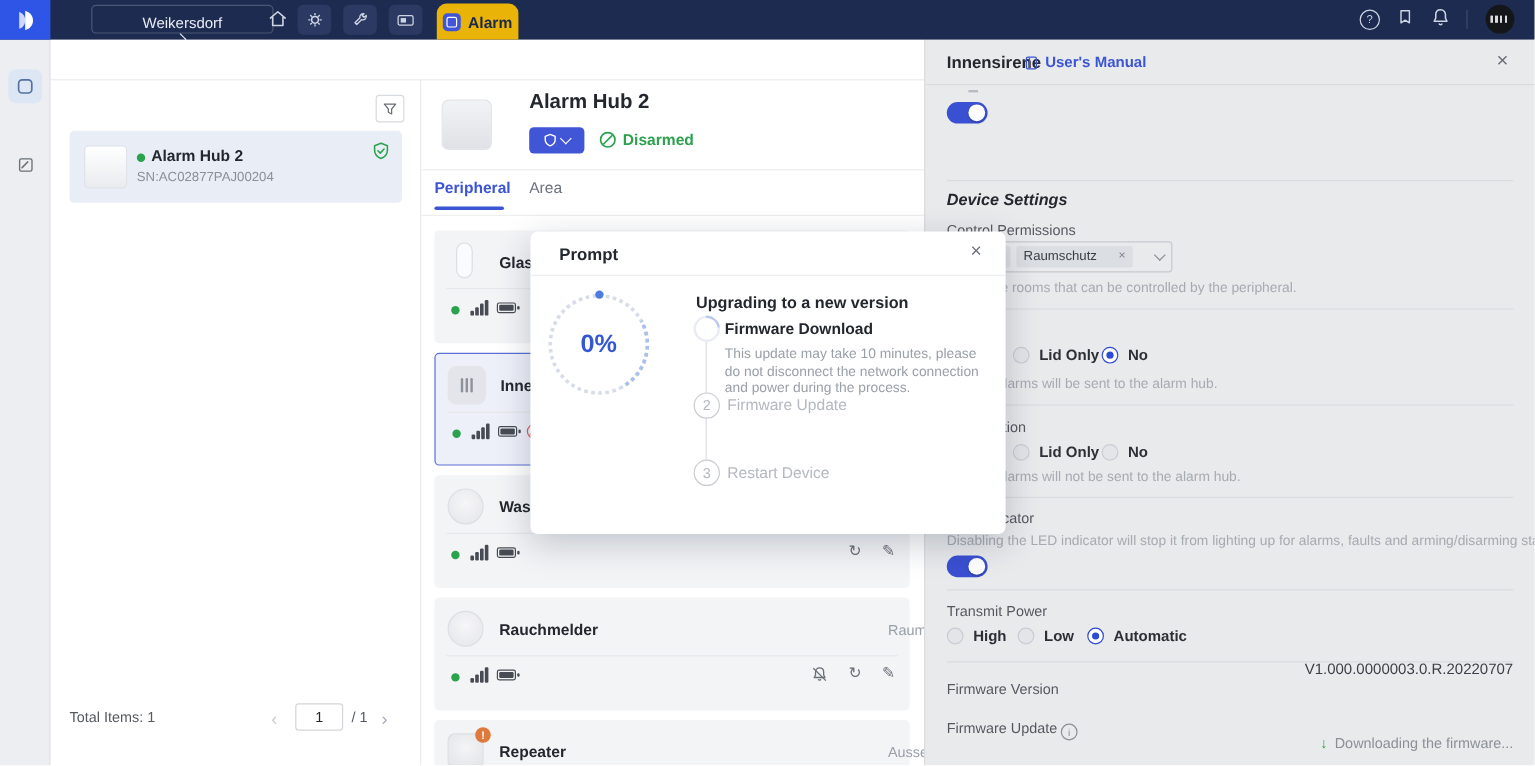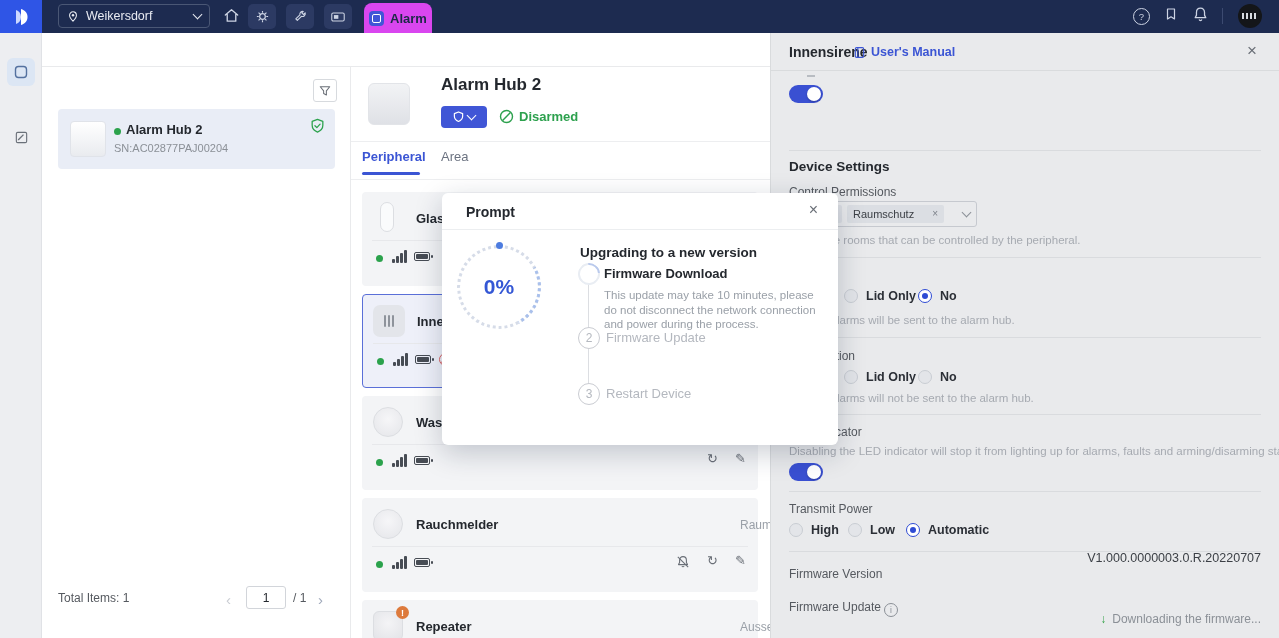--- a/index.html
+++ b/index.html
@@ -2,26 +2,26 @@
 <html><head>
 <meta charset="utf-8">
 <style>
   html,body{margin:0;padding:0;background:#fff;}
   .screen{position:relative;width:1279px;height:638px;background:#fff;
     font-family:"Liberation Sans",sans-serif;overflow:hidden;color:#24282e;}
 
   
   .topbar{position:absolute;left:0;top:0;width:1279px;height:33px;background:#1d2b50;z-index:30;}
   .logo{position:absolute;left:0;top:0;width:42px;height:33px;background:#2f55e6;display:flex;align-items:center;justify-content:center;}
-  .loc{position:absolute;left:58px;top:4px;width:152px;height:24px;border:1px solid #4a5775;border-radius:4px;
-    display:flex;align-items:center;gap:7px;padding:0 8px;box-sizing:border-box;color:#e8ebf2;font-size:12.5px;}
+  .loc{position:absolute;left:76px;top:4px;width:152px;height:24px;border:1px solid #4a5775;border-radius:4px;
+    display:flex;align-items:center;gap:7px;padding:0 8px;box-sizing:border-box;color:#e8ebf2;font-size:12.5px;flex-direction:column;}
   .loc .grow{flex:1;}
   .tb-ico{position:absolute;top:6px;color:#cdd4e4;}
   .tb-btn{position:absolute;top:4px;width:28px;height:25px;border-radius:5px;background:#2c3a63;display:flex;align-items:center;justify-content:center;color:#cdd4e4;}
-  .tab-alarm{position:absolute;left:364px;top:3px;width:68px;height:30px;background:#d946ef;border-radius:8px 8px 0 0;
+  .tab-alarm{position:absolute;left:364px;top:3px;width:68px;height:30px;background:#eab308;border-radius:8px 8px 0 0;
     display:flex;align-items:center;justify-content:center;gap:6px;}
   .tab-alarm .ticon{width:15px;height:15px;border-radius:4px;background:#4056d6;display:flex;align-items:center;justify-content:center;}
   .tab-alarm .ticon i{display:block;width:7px;height:7px;border:1.4px solid #fff;border-radius:2px;}
   .tab-alarm span{font-size:13px;font-weight:700;color:#1c2947;}
   .help-circ{position:absolute;left:1133px;top:8px;width:15px;height:15px;border:1.2px solid #cdd4e4;border-radius:50%;
     color:#cdd4e4;font-size:9.5px;display:flex;align-items:center;justify-content:center;}
   .tb-div{position:absolute;left:1222px;top:8px;width:1px;height:16px;background:#3c4a70;}
   .avatar{position:absolute;left:1238px;top:4px;width:24px;height:24px;border-radius:50%;background:#141619;display:flex;align-items:center;justify-content:center;}
   .avatar i{display:block;width:16px;height:6px;background:repeating-linear-gradient(90deg,#d8dbe0 0 2px,transparent 2px 4px);}
 
@@ -104,21 +104,21 @@
   
   .detail{position:absolute;left:770px;top:33px;width:509px;height:605px;background:#e9eaec;border-left:1px solid #d9dbdd;box-sizing:border-box;z-index:10;}
   .dt-title{position:absolute;left:18px;top:11px;font-size:14px;font-weight:700;color:#24282e;}
   .dt-manual{position:absolute;left:82px;top:12px;display:flex;align-items:center;gap:5px;color:#3b55d4;font-size:12.5px;font-weight:600;}
   .dt-close{position:absolute;right:22px;top:8px;font-size:17px;color:#6a6f77;}
   .dt-hdiv{position:absolute;left:0;top:37px;width:100%;height:1px;background:#d9dbdd;}
   .ddiv{position:absolute;left:18px;right:18px;height:1px;background:#d9dbde;}
   .toggle{position:absolute;width:34px;height:18px;border-radius:9px;background:#3a50d2;}
   .toggle::after{content:"";position:absolute;top:2px;right:2px;width:14px;height:14px;border-radius:50%;background:#fff;box-shadow:0 1px 2px rgba(0,0,0,.25);}
   .note{position:absolute;left:18px;width:474px;font-size:11.5px;line-height:21px;color:#a6aab1;}
-  .sect{position:absolute;left:18px;font-size:13.5px;font-weight:700;color:#24282e;}
+  .sect{position:absolute;left:18px;font-size:13.5px;font-weight:700;color:#24282e;font-style:italic;}
   .flabel{position:absolute;left:18px;font-size:12px;color:#55595f;}
   .selbox{position:absolute;left:18px;top:168px;width:188px;height:26px;border:1px solid #c6c9cf;border-radius:3px;box-sizing:border-box;
     display:flex;align-items:center;gap:5px;padding:0 6px;}
   .chip{height:18px;background:#dbdee3;border-radius:2px;display:inline-flex;align-items:center;gap:18px;padding:0 6px;font-size:11px;color:#3c4046;}
   .chip .x{color:#7d828a;font-size:10px;line-height:10px;}
   .sel-chev{margin-left:auto;color:#8b9097;}
   .helper{position:absolute;left:18px;font-size:11.5px;color:#a6aab1;white-space:nowrap;}
   .radio{display:inline-block;width:14px;height:14px;border-radius:50%;background:#e3e5e9;border:1px solid #c9cdd3;box-sizing:border-box;vertical-align:middle;}
   .radio.on{background:#fff;border:1.5px solid #2e4bd4;position:relative;}
   .radio.on::after{content:"";position:absolute;left:2.5px;top:2.5px;width:6px;height:6px;background:#2e4bd4;border-radius:50%;}

